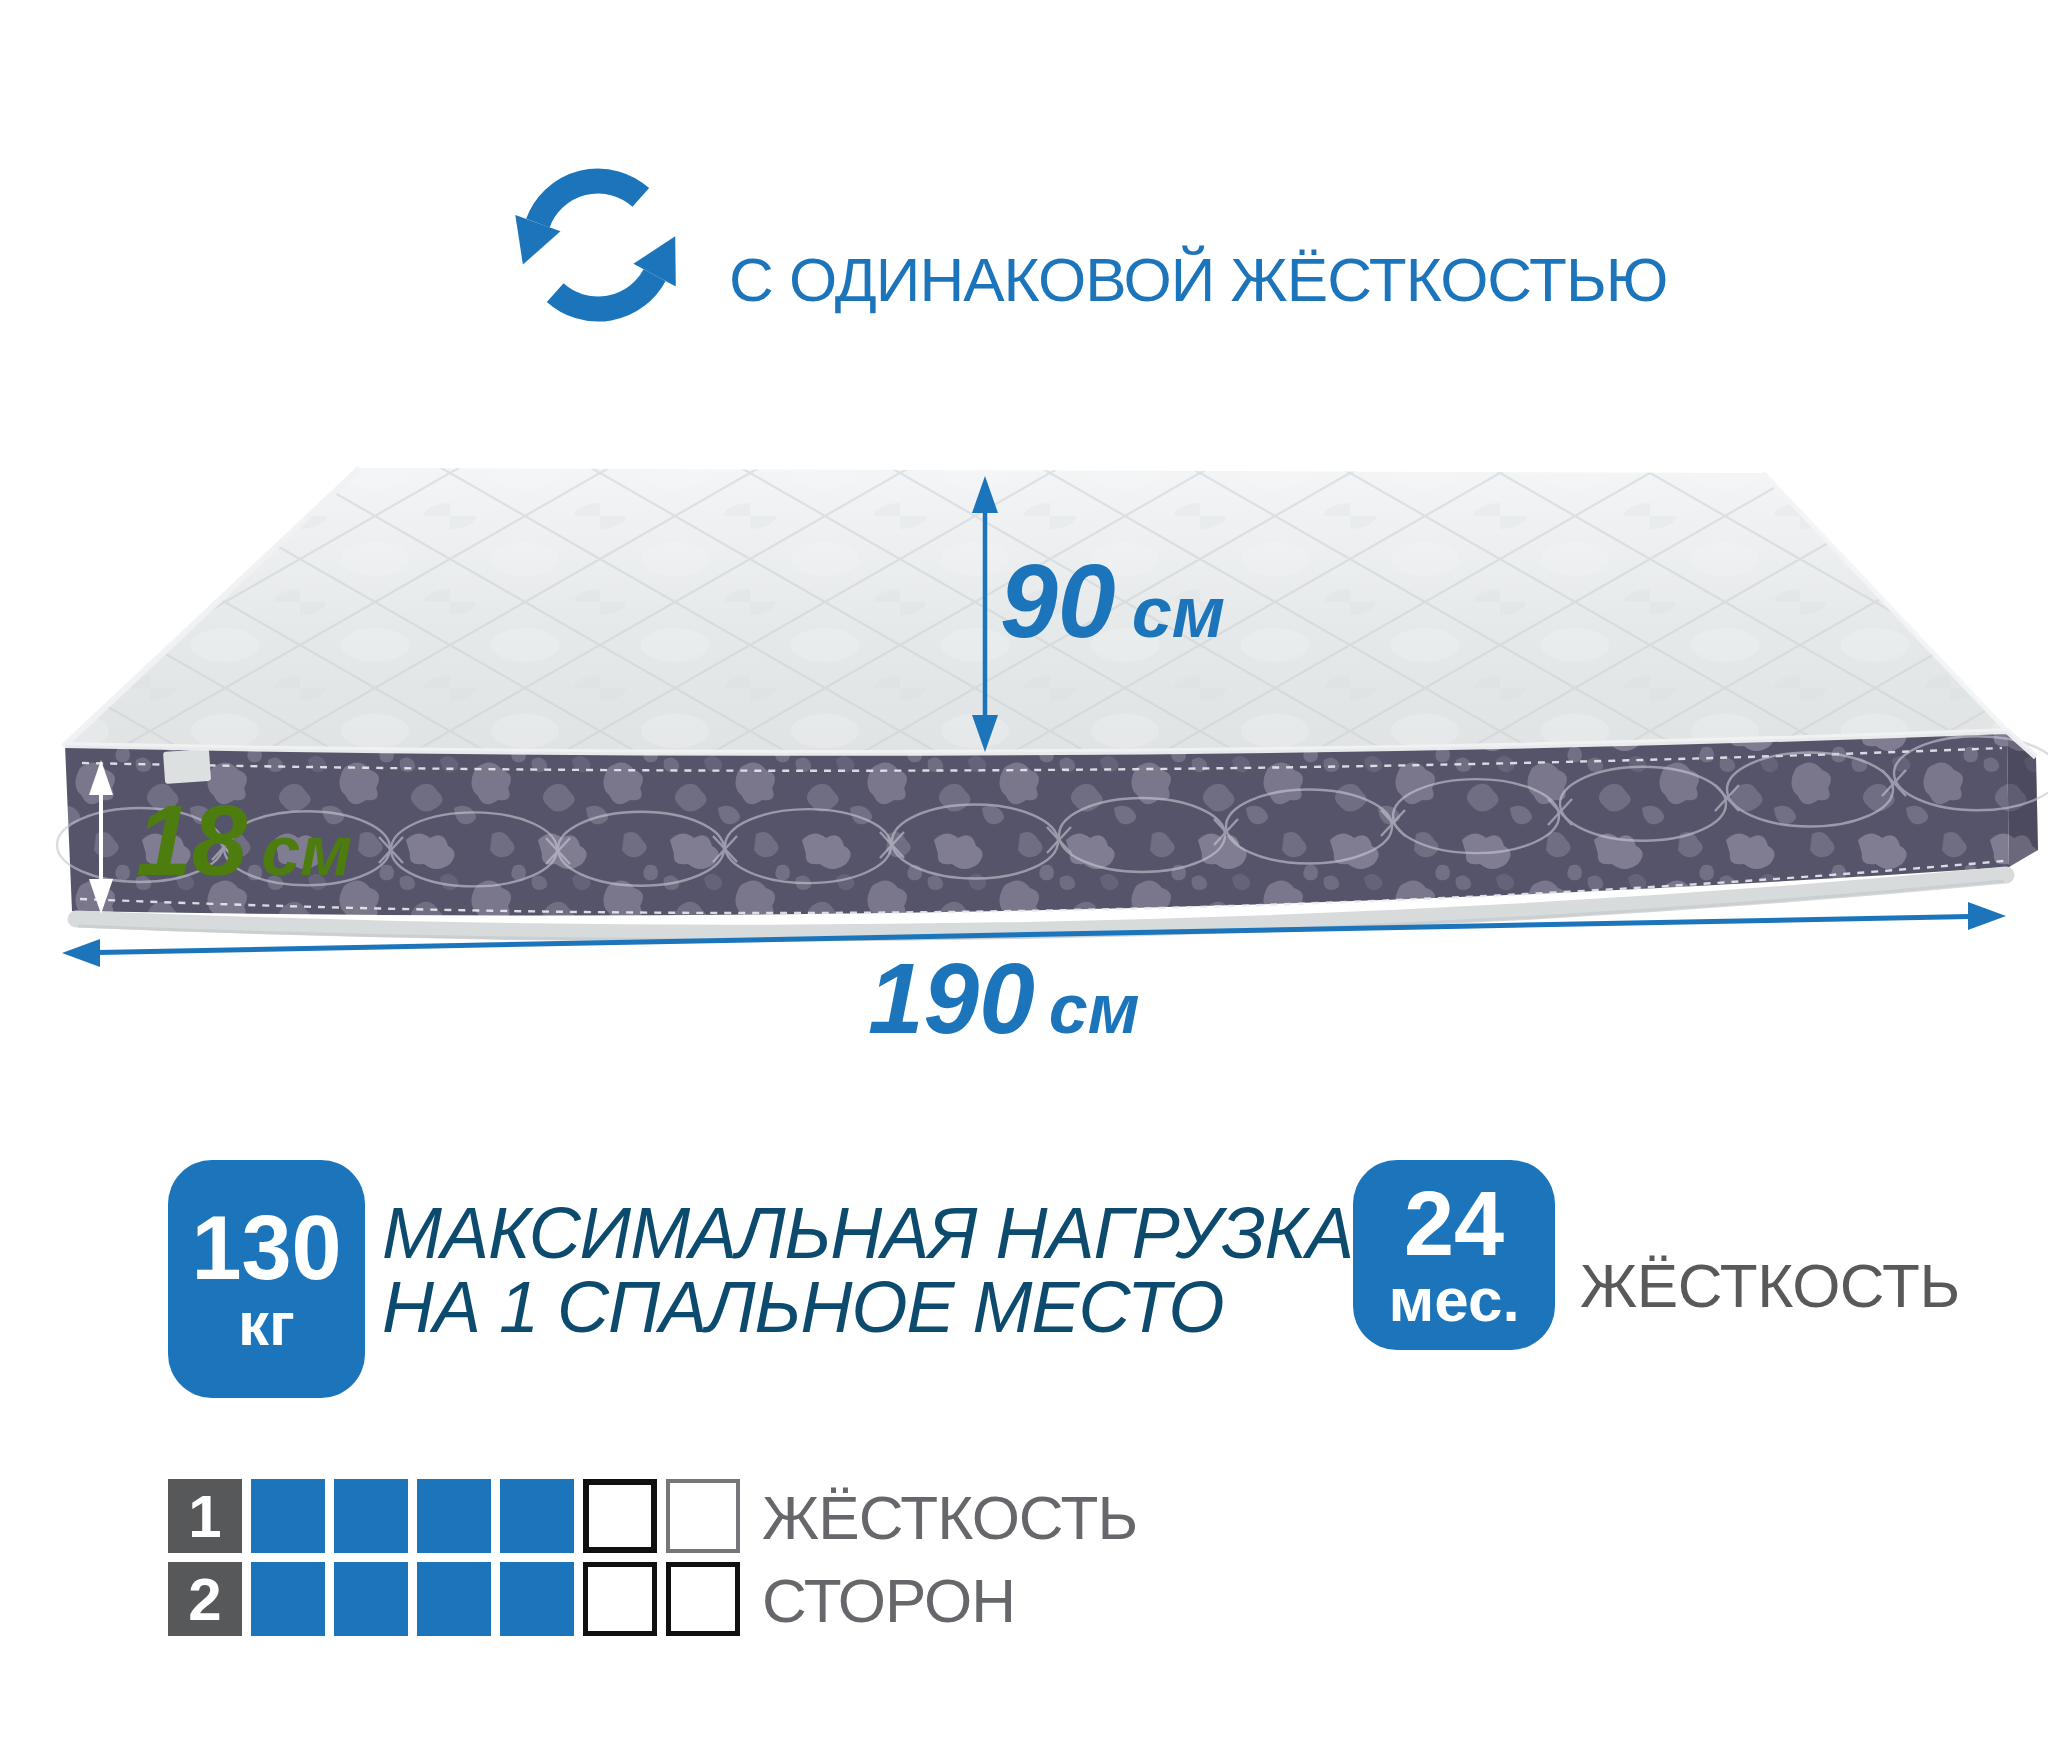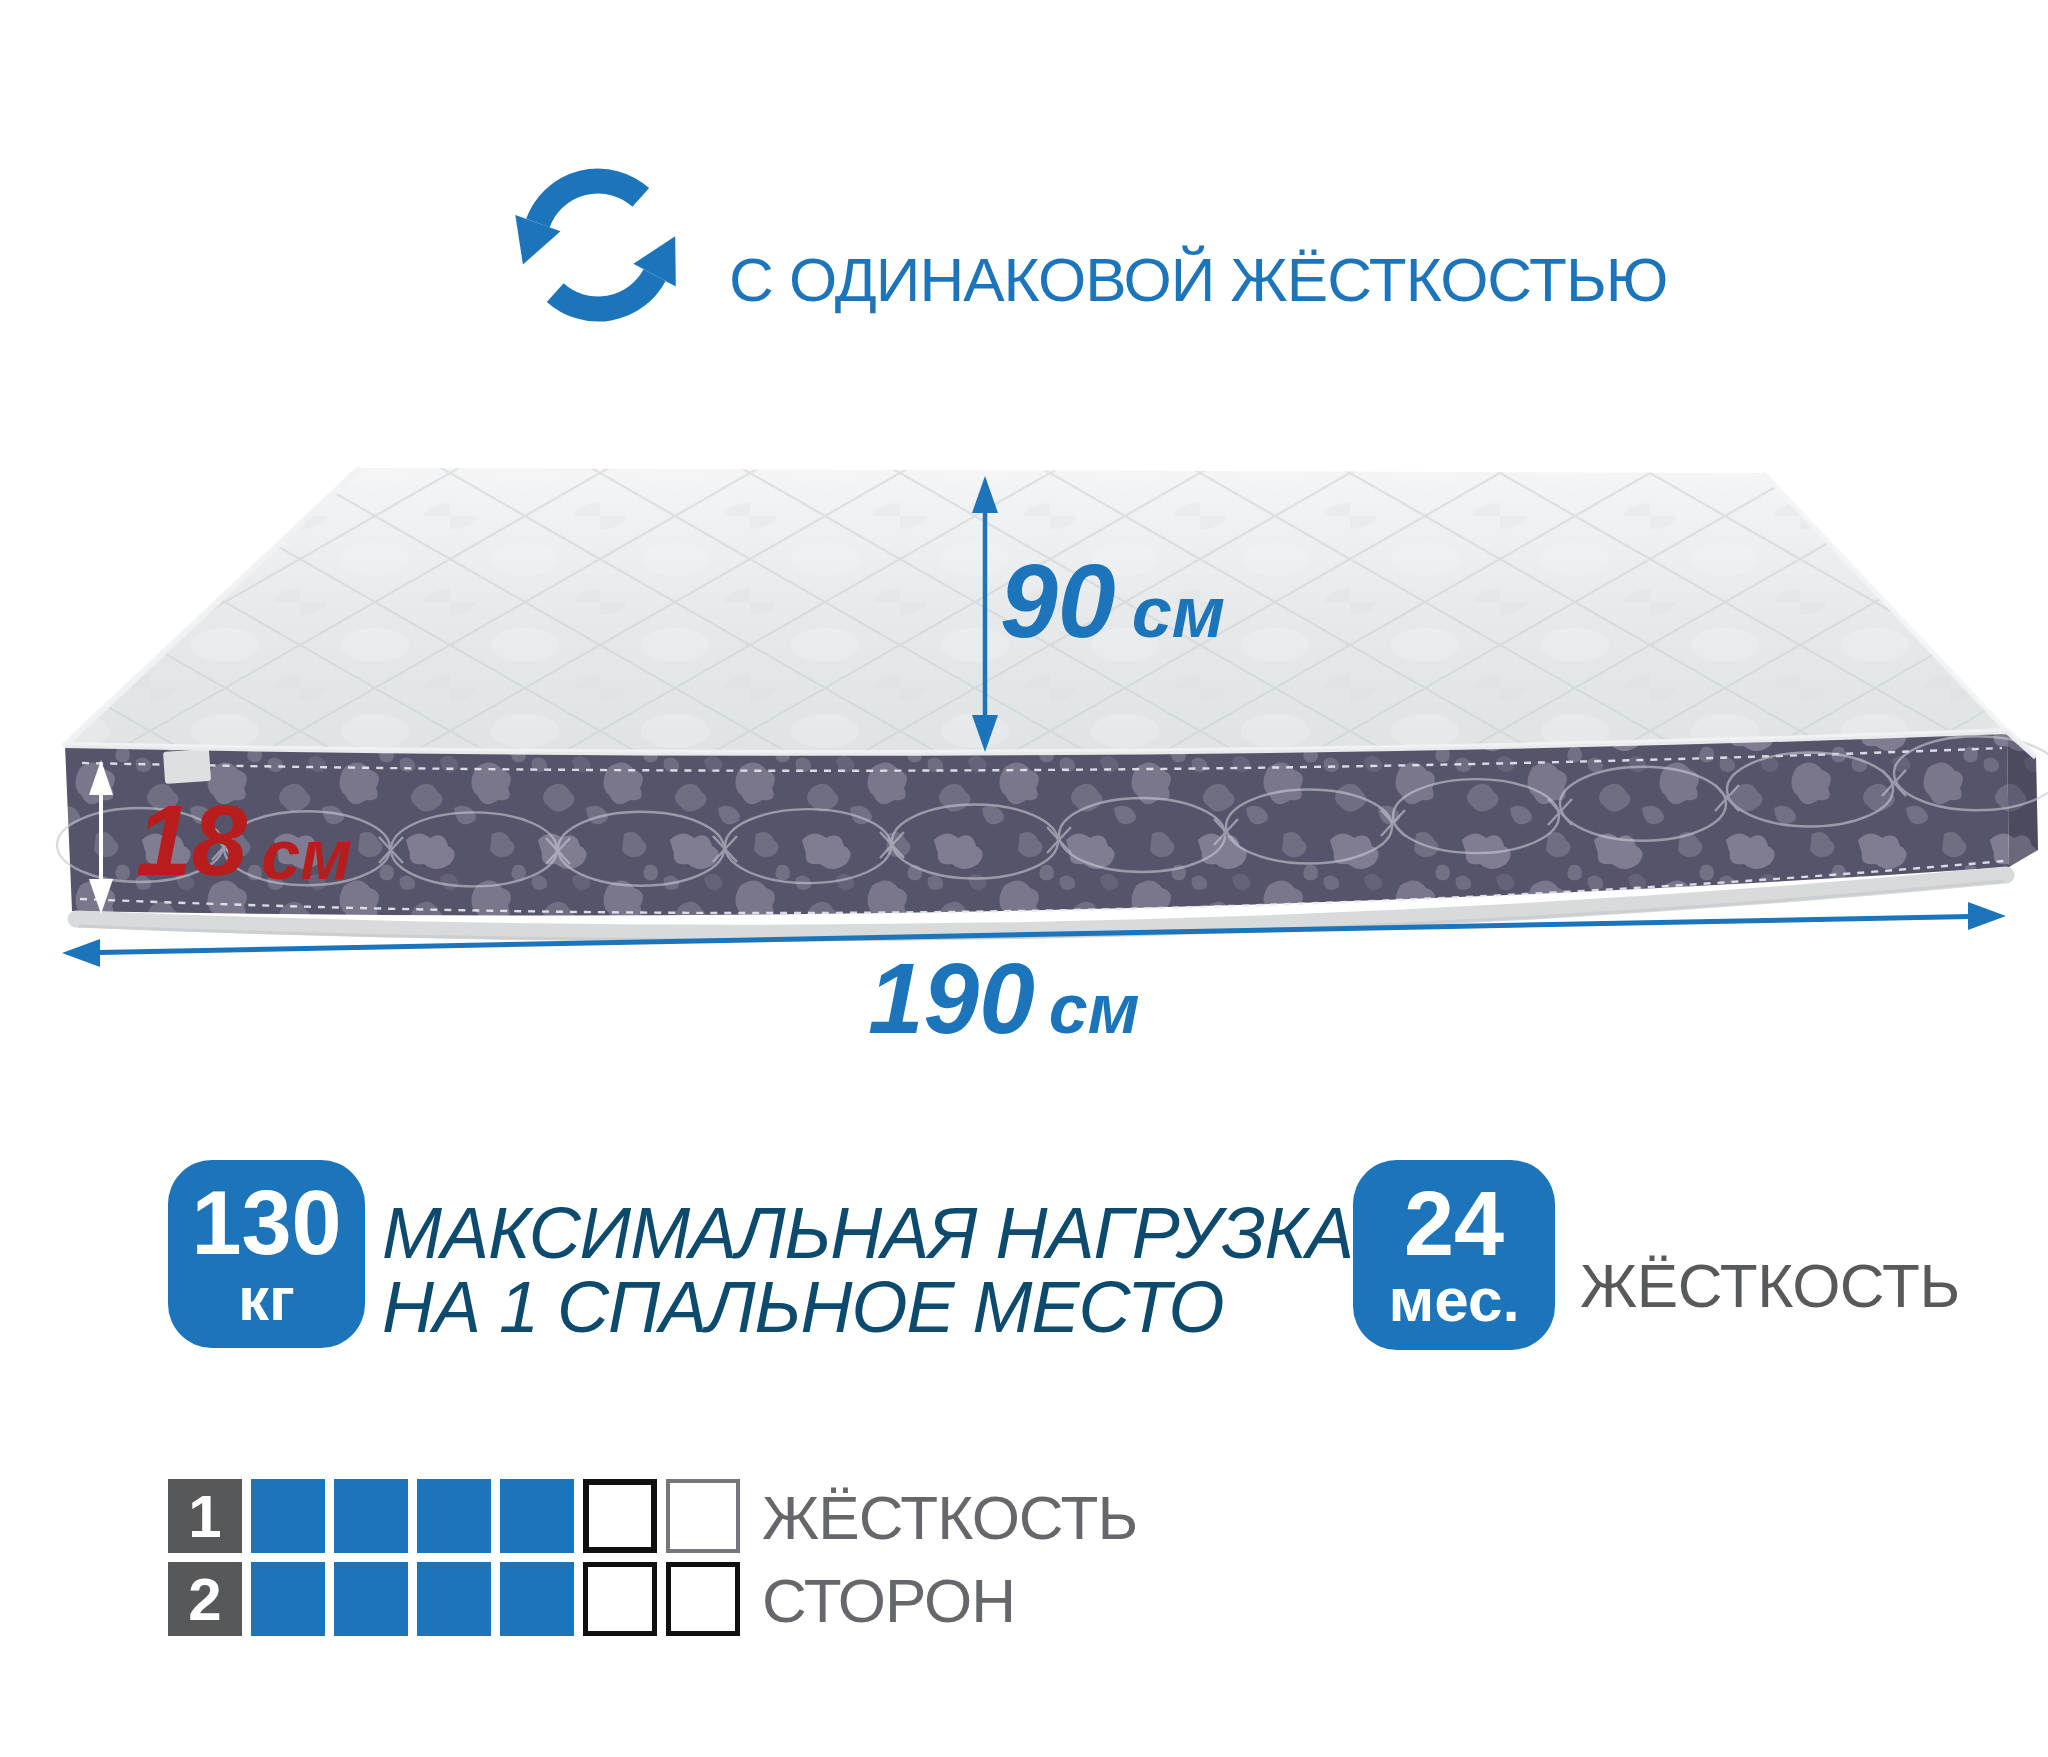--- a/index.html
+++ b/index.html
@@ -12,33 +12,33 @@
   .title{left:737px;top:158px;font-size:68px;font-weight:700;color:#57585a;letter-spacing:-2px;white-space:nowrap;}
   .subtitle{left:729px;top:244px;font-size:62px;font-weight:400;color:#1c75bb;letter-spacing:-1px;white-space:nowrap;}
 
   
   .dim{display:flex;align-items:baseline;white-space:nowrap;font-weight:700;font-style:italic;}
   .dim .val{line-height:1;}
   .dim .unit{line-height:1;margin-left:16px;}
   .dim-90{left:1000px;top:549px;color:#1c75bb;}
   .dim-90 .val{font-size:104px;}
   .dim-90 .unit{font-size:72px;}
-  .dim-18{left:136px;top:790px;color:#b91c1c;align-items:flex-end;}
+  .dim-18{left:136px;top:790px;color:#4d7c0f;}
   .dim-18 .val{font-size:100px;}
   .dim-18 .unit{font-size:70px;margin-left:14px;}
   .dim-190{left:868px;top:948px;color:#1c75bb;}
   .dim-190 .val{font-size:100px;}
   .dim-190 .unit{font-size:70px;margin-left:14px;}
 
   
   .badge{background:#1c75bb;border-radius:44px;color:#fff;display:flex;flex-direction:column;
          align-items:center;justify-content:center;text-align:center;}
   .badge .bval{font-size:90px;font-weight:700;line-height:0.95;}
   .badge .bunit{font-size:62px;font-weight:700;line-height:0.9;margin-top:4px;}
-  .badge-load{left:168px;top:1160px;width:197px;height:188px;}
+  .badge-load{left:168px;top:1160px;width:197px;height:238px;}
   .badge-warranty{left:1353px;top:1160px;width:202px;height:190px;align-items:center;}
   .load-text{left:382px;top:1196px;font-size:72px;line-height:74px;color:#0c4a6e;letter-spacing:-1px;white-space:nowrap;font-style:italic;}
   .warranty-text{left:1580px;top:1250px;font-size:62px;color:#58595b;letter-spacing:-0.5px;white-space:nowrap;}
 
   
   .grid-rows{left:168px;top:1479px;display:flex;flex-direction:column;gap:9px;}
   .grid-row{display:flex;gap:9px;}
   .cell{width:74px;height:74px;box-sizing:border-box;}
   .cell.label{background:#57585a;color:#fff;font-size:60px;font-weight:700;
               display:flex;align-items:center;justify-content:center;}

